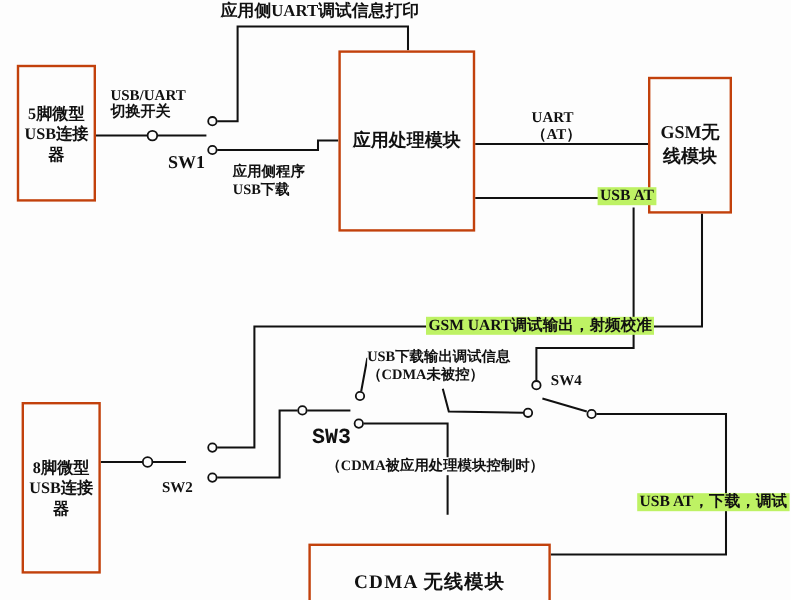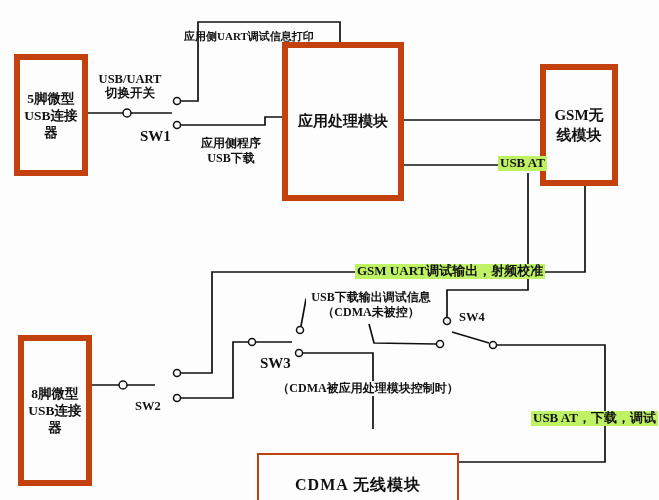--- a/index.html
+++ b/index.html
@@ -2,43 +2,43 @@
 <html><head>
 <meta charset="utf-8">
 <style>
   html,body{margin:0;padding:0;background:#ffffff;}
   #stage{
     position:relative;width:659px;height:500px;background:#fdfdfd;
     font-family:"Liberation Serif","DejaVu Serif",serif;
     color:#111;overflow:hidden;
   }
   .lbl{position:absolute;font-weight:700;white-space:nowrap;line-height:1.15;}
-  .ctr{text-align:center;white-space:normal;}
+  .ctr{white-space:normal;}
   .onwire{background:#bef264;padding:0 2px;}
   .box{
-    position:absolute;border:6px solid #c2410c;background:#fdfdfd;
+    position:absolute;border:2px solid #c2410c;background:#fdfdfd;
     display:flex;align-items:center;justify-content:center;
     text-align:center;font-weight:700;
   }
   #box-usb5{left:14px;top:54px;width:62px;height:110px;font-size:13.5px;line-height:17px;}
   #box-app{left:282px;top:42px;width:110px;height:147px;font-size:15px;}
   #box-gsm{left:540px;top:64px;width:66px;height:110px;font-size:15px;line-height:20px;}
   #box-usb8{left:18px;top:313px;width:62px;height:139px;font-size:13.5px;line-height:17px;margin-top:22px;}
   #box-cdma{left:257px;top:453px;width:198px;height:60px;border-width:2.5px;font-size:16px;letter-spacing:1px;}
   svg{position:absolute;left:0;top:0;}
-  #t-top{left:184px;top:2px;font-size:11px;margin-top:28px;}
+  #t-top{left:184px;top:2px;font-size:14px;}
   #t-usbuart{left:92px;top:72px;width:76px;font-size:12.5px;line-height:14px;}
   #t-sw1{left:140px;top:128px;font-size:15px;}
   #t-appside{left:194px;top:136px;width:74px;font-size:12px;line-height:15px;}
   #t-uartat{left:443px;top:91px;width:52px;font-size:12.5px;line-height:14px;background:#fdfdfd;}
   #t-usbat{left:498px;top:156px;font-size:13px;}
   #t-gsmout{left:355px;top:264px;font-size:13px;}
   #t-usbdl{left:306px;top:290px;width:130px;font-size:12px;line-height:15px;background:#fdfdfd;}
   #t-sw4{left:459px;top:310px;font-size:12.5px;}
-  #t-sw3{left:260px;top:355px;font-size:15px;}
+  #t-sw3{left:260px;top:355px;font-size:18px;font-family:Liberation Mono, monospace;}
   #t-uartout{left:272px;top:381px;width:192px;font-size:12px;line-height:15px;background:#fdfdfd;}
   #t-sw2{left:135px;top:399px;font-size:12.5px;}
   #t-usbatdl{left:531px;top:411px;font-size:13px;}
 </style>
 </head>
 <body>
 
 <div id="stage">
 
   <svg width="659" height="500" viewBox="0 0 659 500">
@@ -113,20 +113,24 @@
     <div>切换开关</div>
   </div>
 
   <div class="lbl" id="t-sw1">SW1</div>
 
   <div class="lbl ctr" id="t-appside">
     <div>应用侧程序</div>
     <div>USB下载</div>
   </div>
 
+  <div class="lbl ctr" id="t-uartat">
+    <div>UART</div>
+    <div>（AT）</div>
+  </div>
 
   <div class="lbl onwire" id="t-usbat">USB AT</div>
 
   <div class="lbl onwire" id="t-gsmout">GSM UART调试输出，射频校准</div>
 
   <div class="lbl ctr" id="t-usbdl">
     <div>USB下载输出调试信息</div>
     <div>（CDMA未被控）</div>
   </div>
 

